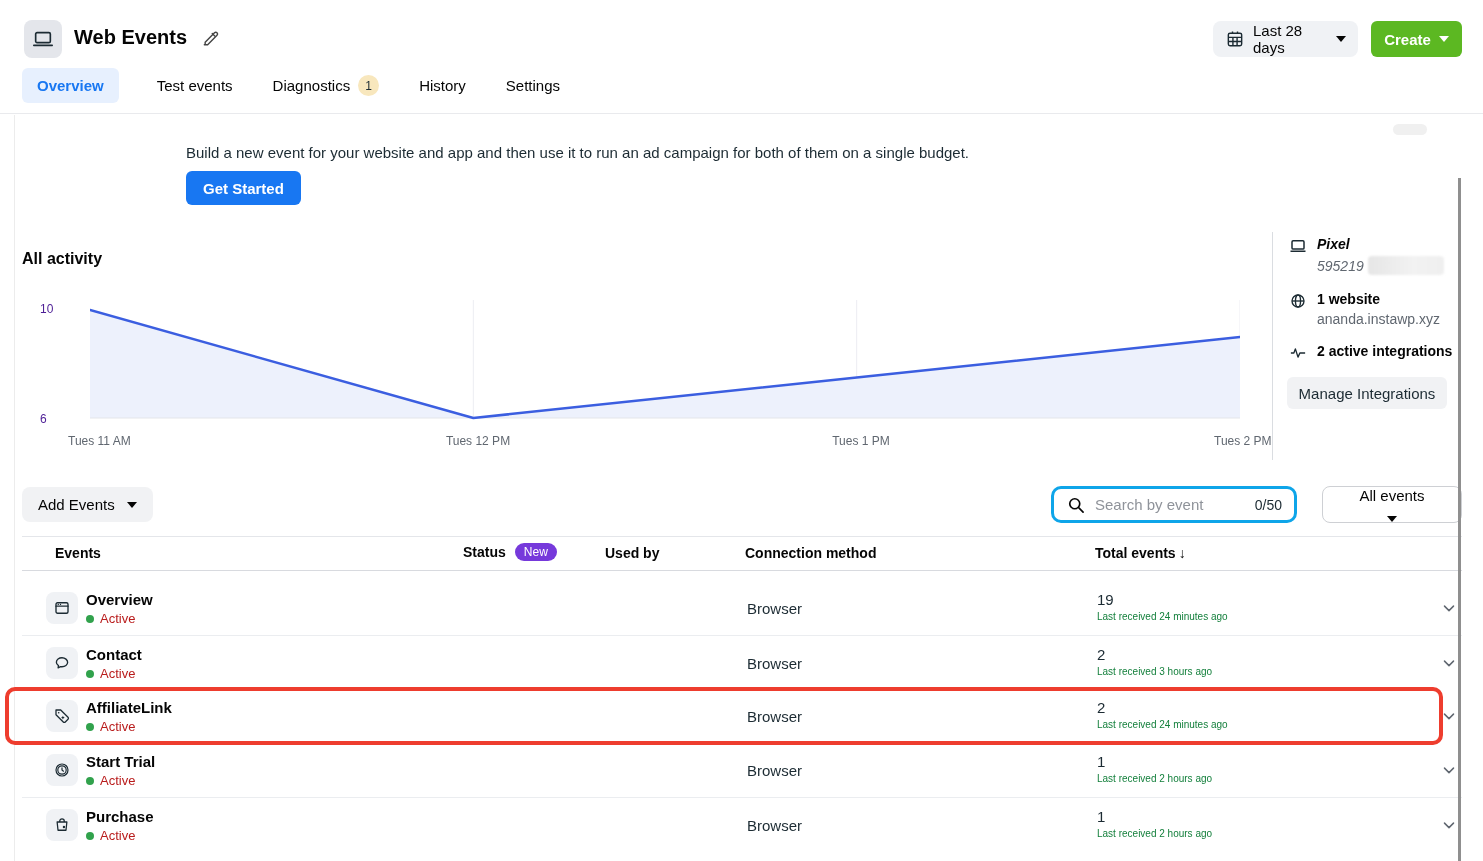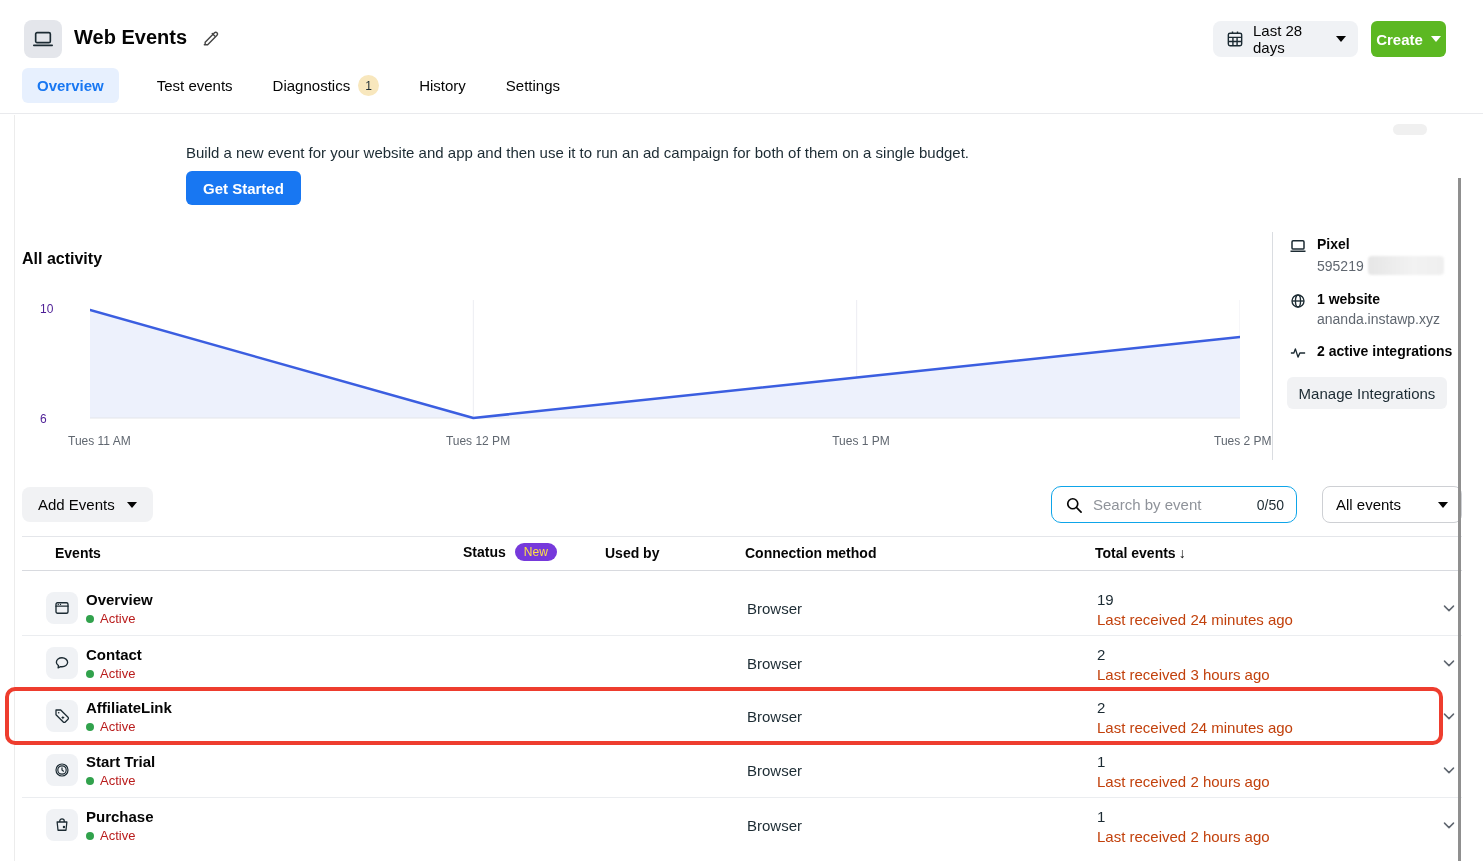--- a/index.html
+++ b/index.html
@@ -13,21 +13,21 @@
 
   
   .app-icon-box { left:24px; top:20px; width:38px; height:38px; background:#e4e6eb; border-radius:8px;
     display:flex; align-items:center; justify-content:center; color:#1c2b33; }
   .page-title-row { left:74px; top:26px; display:flex; align-items:center; gap:14px; }
   .page-title { font-size:20px; font-weight:700; color:#050505; }
   .edit-pencil { color:#444; display:flex; }
   .date-range-btn { left:1213px; top:21px; height:36px; width:145px; background:#f0f2f5; border-radius:8px;
     display:flex; align-items:center; gap:8px; padding:0 12px; cursor:pointer; }
   .date-range-label { font-size:15px; color:#050505; }
-  .create-btn { left:1371px; top:21px; height:36px; width:75px; border-radius:6px;
+  .create-btn { left:1371px; top:21px; height:36px; width:91px; border-radius:6px;
     display:flex; align-items:center; justify-content:center; gap:8px; color:#fff; font-weight:700; font-size:15px; cursor:pointer; }
   .caret { width:0; height:0; border-left:5px solid transparent; border-right:5px solid transparent; border-top:6px solid currentColor; }
 
   
   .tabs { left:22px; top:66px; display:flex; align-items:center; gap:36px; }
   .tab { font-size:15px; color:#050505; padding:9px 2px; cursor:pointer; display:flex; align-items:center; gap:8px; }
   .tab.active { background:#e7f0fe; color:#1877f2; font-weight:700; padding:9px 15px; border-radius:6px; }
   .tab-badge { width:21px; height:21px; border-radius:50%; background:#f8e7bd; color:#1c2b33;
     font-size:12px; display:flex; align-items:center; justify-content:center; }
   .tabs-divider { left:0; top:113px; width:1483px; height:1px; background:#e9eaed; }
@@ -58,57 +58,57 @@
   .side-label { font-size:14px; font-weight:700; color:#050505; }
   .side-sub { font-size:14px; color:#606770; margin-top:4px; display:flex; align-items:center; gap:4px; }
   .blur-pill { display:inline-block; width:76px; height:19px; border-radius:4px;
     background:linear-gradient(90deg,#e6e6e6,#f2f2f2 60%,#efefef); filter:blur(1px); }
   .manage-btn { left:1287px; top:377px; width:160px; height:32px; background:#f1f2f4; border-radius:6px;
     display:flex; align-items:center; justify-content:center; font-size:15px; color:#1c2b33; cursor:pointer; }
 
   
   .add-events-btn { left:22px; top:487px; height:35px; padding:12px 16px; background:#f1f2f4; border-radius:8px;
     display:flex; align-items:center; gap:12px; font-size:15px; color:#050505; cursor:pointer; }
-  .search-box { left:1051px; top:486px; width:246px; height:37px; border:1px solid #0ea5e9; border-radius:10px;
+  .search-box { left:1051px; top:486px; width:246px; height:37px; border:3px solid #0ea5e9; border-radius:10px;
     display:flex; align-items:center; padding:0 12px; gap:9px; background:#fff; }
   .search-box input { border:none; outline:none; flex:1; font-size:15px; color:#050505; min-width:0;
     font-family:"Liberation Sans","DejaVu Sans",sans-serif; }
   .search-box input::placeholder { color:#8f939a; }
   .search-counter { font-size:14px; color:#1c2b33; }
   .filter-select { left:1322px; top:486px; width:140px; height:37px; border:1px solid #ced0d4; border-radius:8px;
     display:flex; align-items:center; justify-content:space-between; padding:0 13px; font-size:15px; color:#050505;
-    background:#fff; cursor:pointer; }
+    background:#fff; cursor:pointer;flex-direction:column; }
 
   
   .table-top-line { left:22px; top:536px; width:1440px; height:1px; background:#e4e6ea; }
   .thead-bottom-line { left:22px; top:570px; width:1440px; height:1px; background:#d8dadf; }
   .th { top:545px; font-size:14px; font-weight:700; color:#050505; }
   .th-events { left:55px; }
   .th-status { left:463px; display:flex; align-items:center; gap:9px; top:543px; }
-  .new-badge { background:#7639db; color:#fde047; font-size:12px; font-weight:400; border-radius:11px;
+  .new-badge { background:#7639db; color:#ffffff; font-size:12px; font-weight:400; border-radius:11px;
     padding:3px 9px; line-height:1; }
   .th-usedby { left:605px; }
   .th-connection { left:745px; }
   .th-total { left:1095px; display:flex; gap:3px; }
   .sort-arrow { font-weight:400; }
 
   .trow { left:22px; width:1440px; height:54px; border-top:1px solid #ebedf0; }
   .trow.r0 { top:581px; border-top:none; }
   .trow.r1 { top:635px; }
   .trow.r2 { top:689px; border-top:none; }
   .trow.r3 { top:743px; border-top:none; }
   .trow.r4 { top:797px; }
   .row-icon { position:absolute; left:24px; top:11px; width:32px; height:32px; background:#f0f2f5; border-radius:8px;
     display:flex; align-items:center; justify-content:center; color:#1c2b33; }
   .row-name { position:absolute; left:64px; top:10px; font-size:15px; font-weight:700; color:#050505; cursor:pointer; }
   .row-status { position:absolute; left:64px; top:30px; font-size:13px; color:#b91c1c; display:flex; align-items:center; gap:6px; }
   .dot { width:8px; height:8px; border-radius:50%; background:#31a24c; }
   .row-conn { position:absolute; left:725px; top:19px; font-size:15px; color:#1c2b33; }
   .row-total { position:absolute; left:1075px; top:10px; font-size:15px; color:#1c2b33; }
-  .row-received { position:absolute; left:1075px; top:30px; font-size:15px; color:#c2410c; }
+  .row-received { position:absolute; left:1075px; top:30px; font-size:10px; color:#15803d; }
   .row-chevron { position:absolute; left:1418px; top:18px; color:#606770; cursor:pointer; display:flex; }
 
   .red-highlight { left:5px; top:687px; width:1438px; height:58px; border:4px solid #ee3d2e; border-radius:10px;
     pointer-events:none; }
 
   .scrollbar-thumb { left:1458px; top:178px; width:3px; height:683px; background:#8f8f8f; cursor:grab; }
 
   svg { display:block; }
 </style>
 </head>
@@ -179,21 +179,21 @@
     <polygon points="0,10 383.3333333333333,118 766.6666666666666,77.5 1150,37 1150,118 0,118" fill="#edf1fc" stroke="none"></polygon>
     <line x1="0" x2="1150" y1="118" y2="118" stroke="#e3e5ea" stroke-width="1"></line>
     <polyline points="0,10 383.3333333333333,118 766.6666666666666,77.5 1150,37" fill="none" stroke="#3b5ee0" stroke-width="2.5" stroke-linejoin="round" stroke-linecap="round"></polyline>
   </svg>
 <div class="abs xtick xtick-0">Tues 11 AM</div>
 <div class="abs xtick xtick-1">Tues 12 PM</div>
 <div class="abs xtick xtick-2">Tues 1 PM</div>
 <div class="abs xtick xtick-3">Tues 2 PM</div>
 
 <div class="abs side-divider"></div>
-<div class="abs side-item" style="top:236px;">
+<div class="abs side-item" style="top:236px;font-style:italic;">
   <span class="side-icon">
     <svg width="18" height="18" viewBox="0 0 24 24" fill="none" stroke="currentColor" stroke-width="2">
         <rect x="4" y="5" width="16" height="11" rx="1.5"></rect>
         <path d="M2 19h20"></path>
       </svg>
   </span>
   <div>
     <div class="side-label">Pixel</div>
     <div class="side-sub">
       <span>595219</span>

